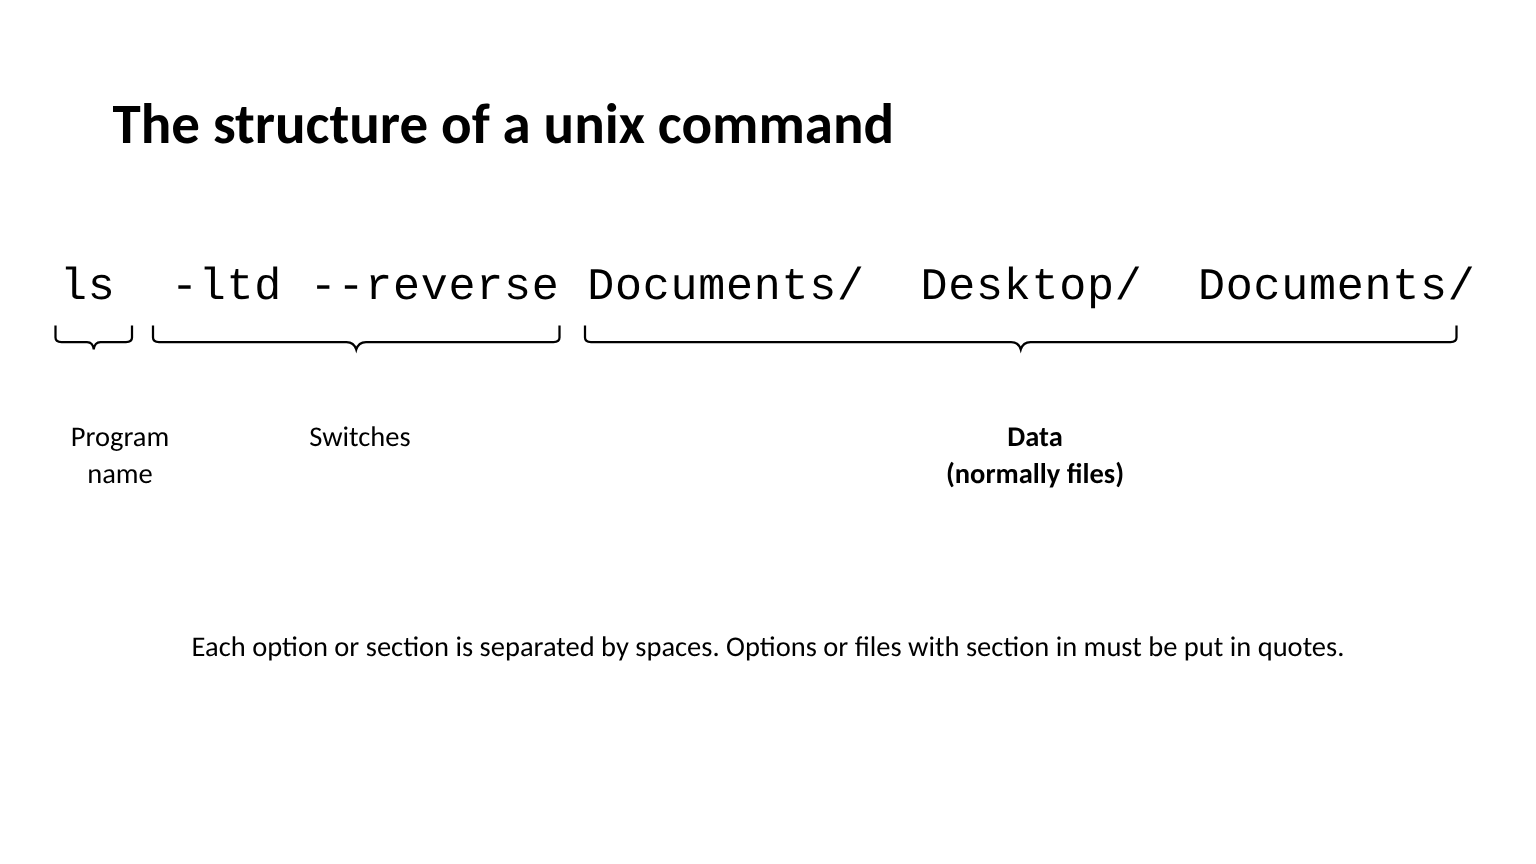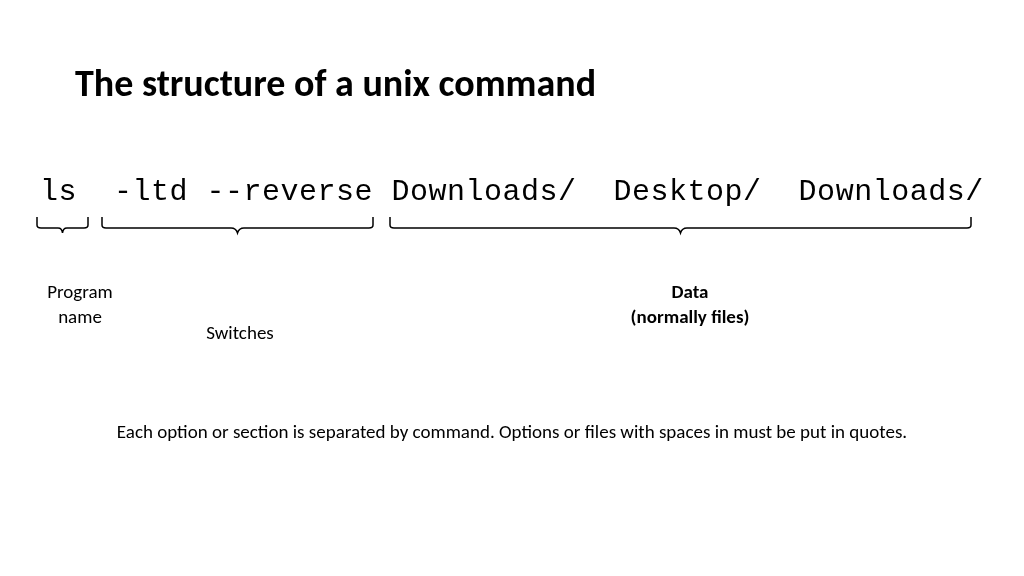--- a/index.html
+++ b/index.html
@@ -58,21 +58,20 @@
       text-align: center;
       line-height: 1.3;
     }
     .label-program {
       left: 25px;
       width: 110px;
     }
     .label-switches {
       left: 175px;
       width: 130px;
-      margin-top: 41px;
     }
     .label-data {
       left: 590px;
       width: 200px;
       font-weight: bold;
     }
     .footnote {
       position: absolute;
       left: 0;
       right: 0;
@@ -80,21 +79,21 @@
       text-align: center;
       font-size: 19px;
       padding: 0 90px;
     }
   </style>
 </head>
 <body>
 
 <h1 class="title">The structure of a unix command</h1>
 
-<div class="command-line">ls  -ltd --reverse Downloads/  Desktop/  Downloads/</div>
+<div class="command-line">ls  -ltd --reverse Documents/  Desktop/  Documents/</div>
 
 <div class="brace brace-program">
   <svg width="55" height="28" viewBox="0 0 55 28">
     <path d="M 2 2 L 2 10 Q 2 13 6 13 L 23 13 Q 27 13 27.5 18 Q 28 13 32 13 L 49 13 Q 53 13 53 10 L 53 2" fill="none" stroke="#000" stroke-width="1.5"></path>
   </svg>
 </div>
 
 <div class="brace brace-switches">
   <svg width="275" height="28" viewBox="0 0 275 28">
     <path d="M 2 2 L 2 10 Q 2 13 6 13 L 131 13 Q 136 13 137.5 18 Q 139 13 144 13 L 269 13 Q 273 13 273 10 L 273 2" fill="none" stroke="#000" stroke-width="1.5"></path>
@@ -104,13 +103,13 @@
 <div class="brace brace-data">
   <svg width="585" height="28" viewBox="0 0 585 28">
     <path d="M 2 2 L 2 10 Q 2 13 6 13 L 286 13 Q 291 13 292.5 18 Q 294 13 299 13 L 579 13 Q 583 13 583 10 L 583 2" fill="none" stroke="#000" stroke-width="1.5"></path>
   </svg>
 </div>
 
 <div class="label label-program">Program name</div>
 <div class="label label-switches">Switches</div>
 <div class="label label-data">Data<br>(normally files)</div>
 
-<div class="footnote">Each option or section is separated by command.  Options or files with spaces in must be put in quotes.</div>
+<div class="footnote">Each option or section is separated by spaces.  Options or files with section in must be put in quotes.</div>
 
 </body></html>

